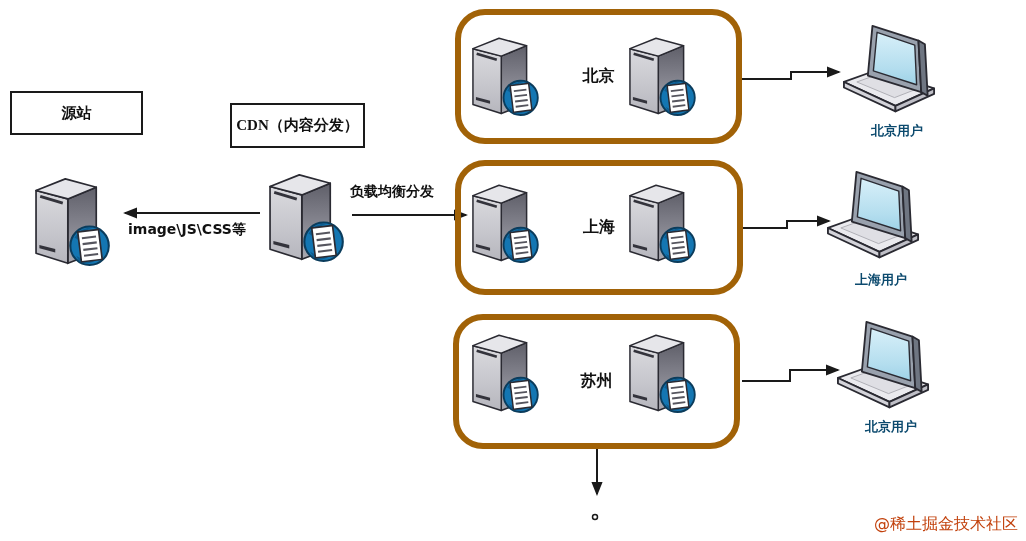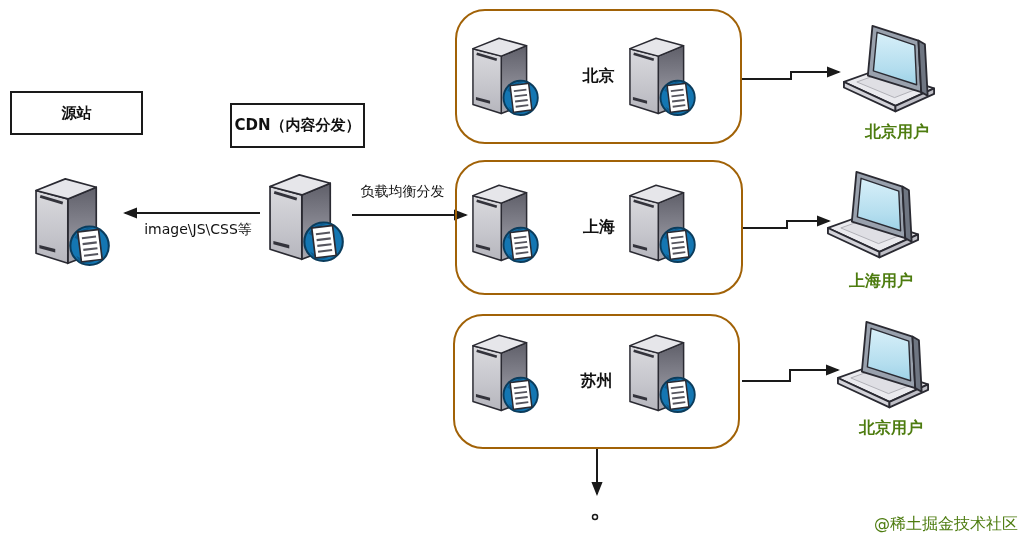--- a/index.html
+++ b/index.html
@@ -13,42 +13,42 @@
   svg.layer{position:absolute;left:0;top:0;z-index:1;}
   .label-box{
     position:absolute;z-index:2;
     border:2px solid #1a1a1a;background:#ffffff;
     display:flex;align-items:center;justify-content:center;
     font-size:15px;font-weight:600;color:#111;
     box-sizing:border-box;white-space:nowrap;
   }
   .group-rect{
     position:absolute;z-index:2;
-    border:2px solid #a16207;border-radius:30px;
+    border:6px solid #a16207;border-radius:30px;
     background:transparent;
     display:flex;align-items:center;justify-content:center;
     box-sizing:border-box;
   }
   .city-label{
     font-size:16px;font-weight:600;color:#111;white-space:nowrap;
   }
   .edge-label{
     position:absolute;z-index:2;
-    font-size:14px;font-weight:400;color:#111;
-    text-align:center;white-space:nowrap;
+    font-size:14px;font-weight:700;color:#111;
+    text-align:left;white-space:nowrap;
   }
   .user-label{
     position:absolute;z-index:2;
-    font-size:16px;font-weight:600;color:#4d7c0f;
+    font-size:13px;font-weight:600;color:#0c4a6e;
     text-align:center;white-space:nowrap;
   }
   .watermark{
     position:absolute;z-index:2;
     right:8px;bottom:6px;
-    font-size:16px;font-weight:500;color:#4d7c0f;
+    font-size:16px;font-weight:500;color:#c2410c;
     white-space:nowrap;
     text-align:right;
   }
 </style>
 </head>
 <body>
 
 <div class="canvas">
 
   <svg class="layer" width="1026" height="541" viewBox="0 0 1026 541">
@@ -122,21 +122,21 @@
       <polyline points="742,381 790,381 790,370 838,370" marker-end="url(#arr)"></polyline>
       <line x1="597" y1="449" x2="597" y2="494" marker-end="url(#arr)"></line>
     </g>
     <circle cx="595" cy="517" r="2.5" fill="none" stroke="#1a1a1a" stroke-width="1.5"></circle>
   </svg>
 
   <div class="label-box" style="left:10px;top:91px;width:133px;height:44px;">
     <span>源站</span>
   </div>
 
-  <div class="label-box" style="left:230px;top:103px;width:135px;height:45px;">
+  <div class="label-box" style="left:230px;top:103px;width:135px;height:45px;font-family:Liberation Serif, serif;">
     <span>CDN（内容分发）</span>
   </div>
 
   <div class="edge-label" style="left:128px;top:221px;width:140px;">image\JS\CSS等</div>
   <div class="edge-label" style="left:350px;top:183px;width:105px;">负载均衡分发</div>
 
   <div class="group-rect" style="left:455px;top:9px;width:287px;height:135px;">
     <span class="city-label">北京</span>
   </div>
   <div class="group-rect" style="left:455px;top:160px;width:288px;height:135px;">

